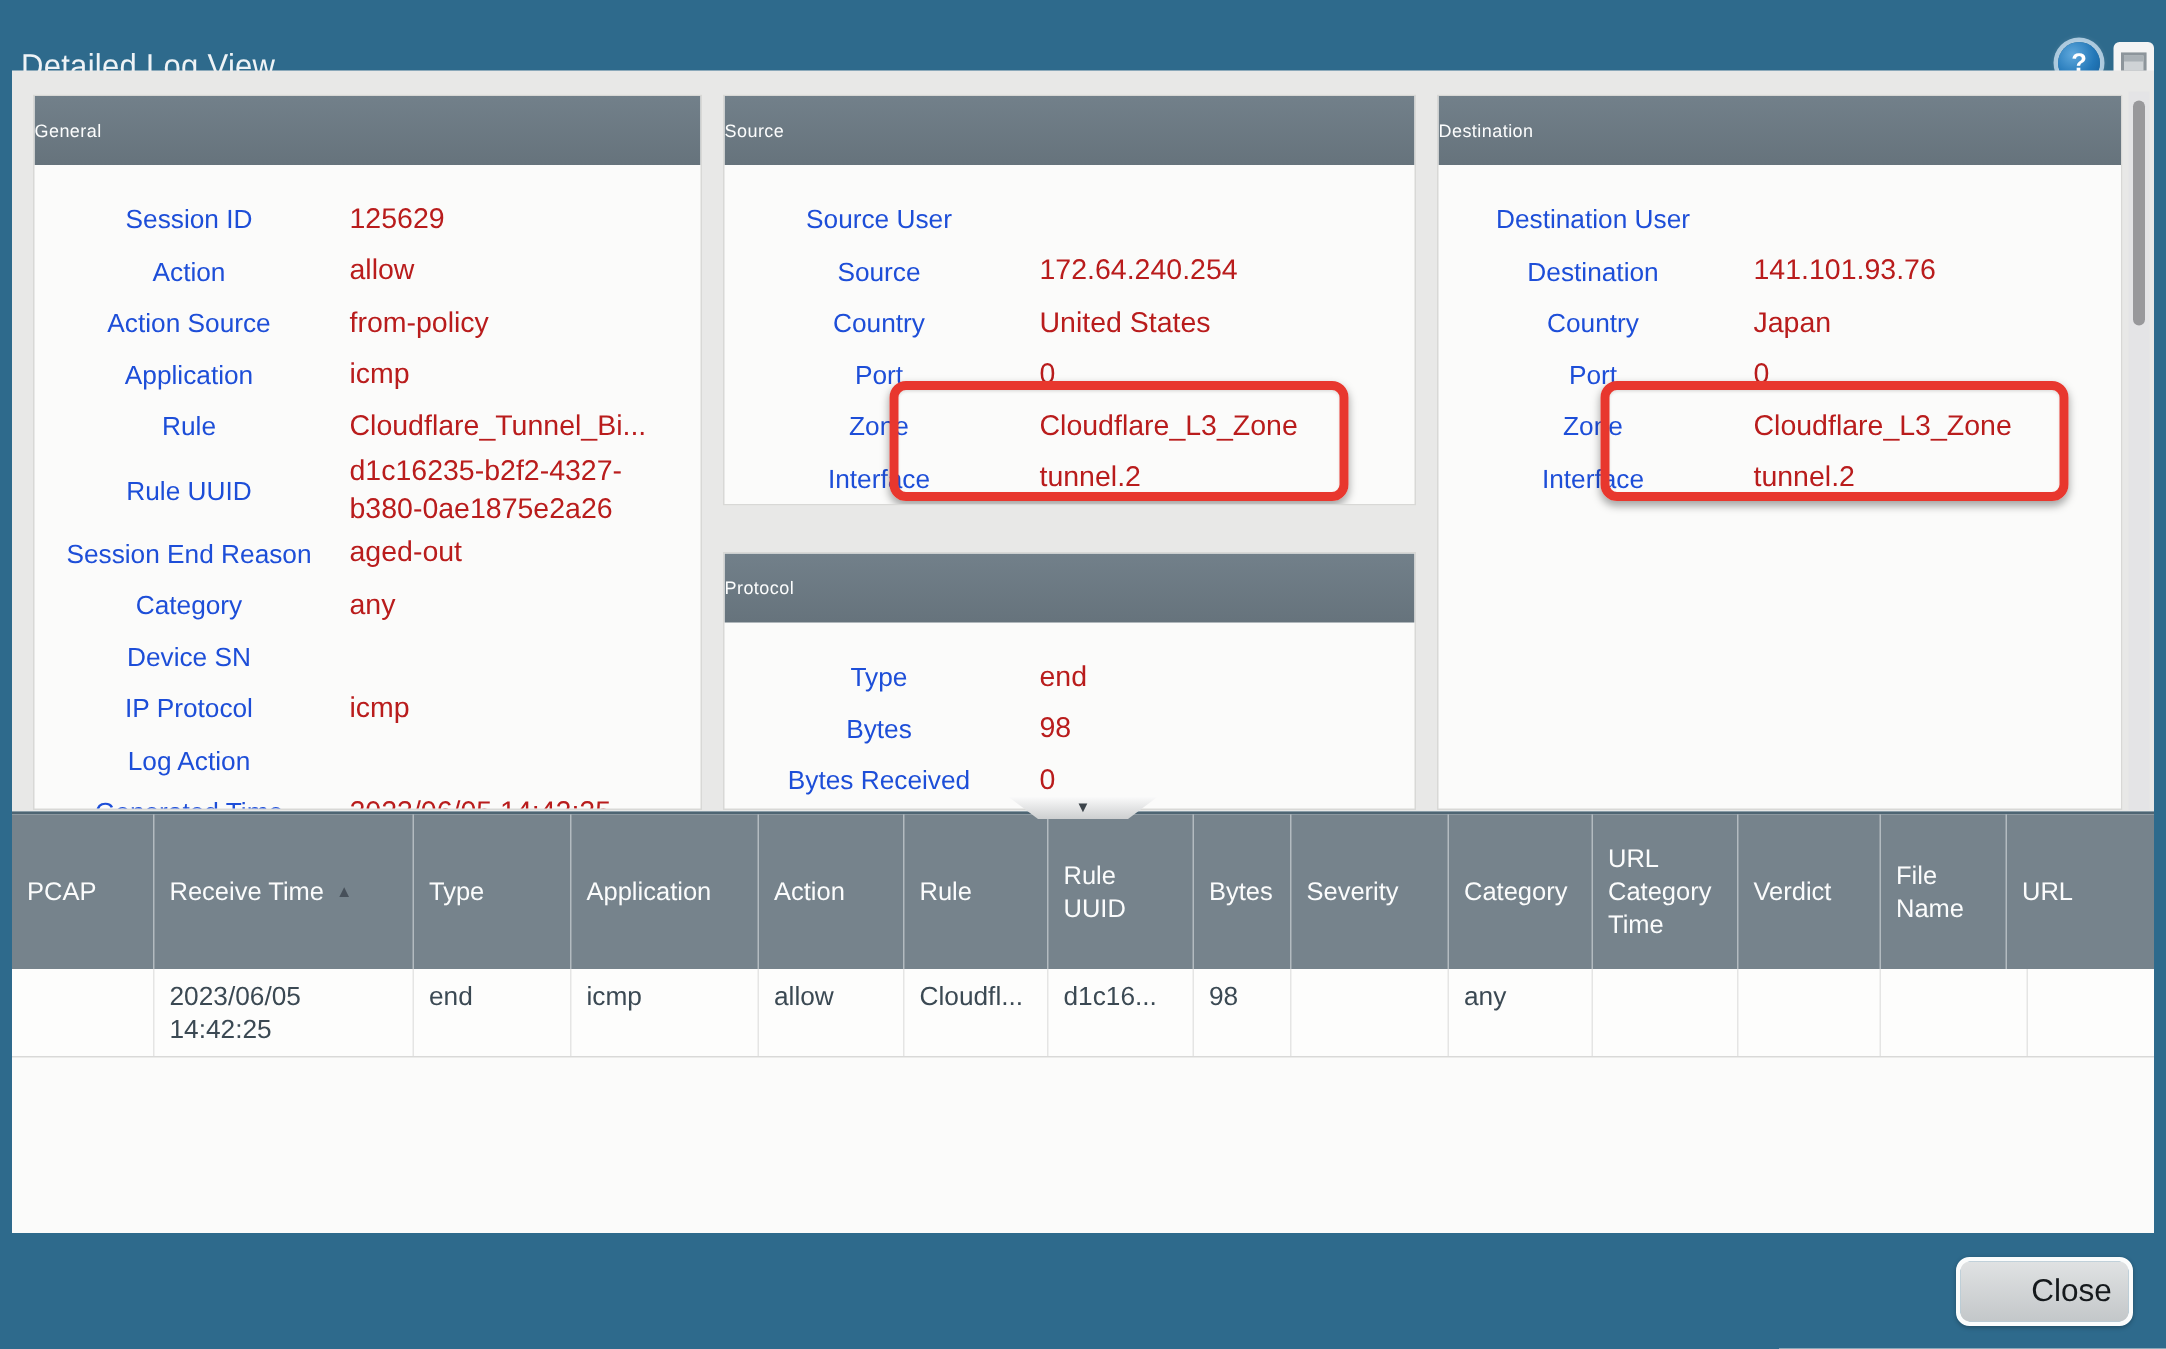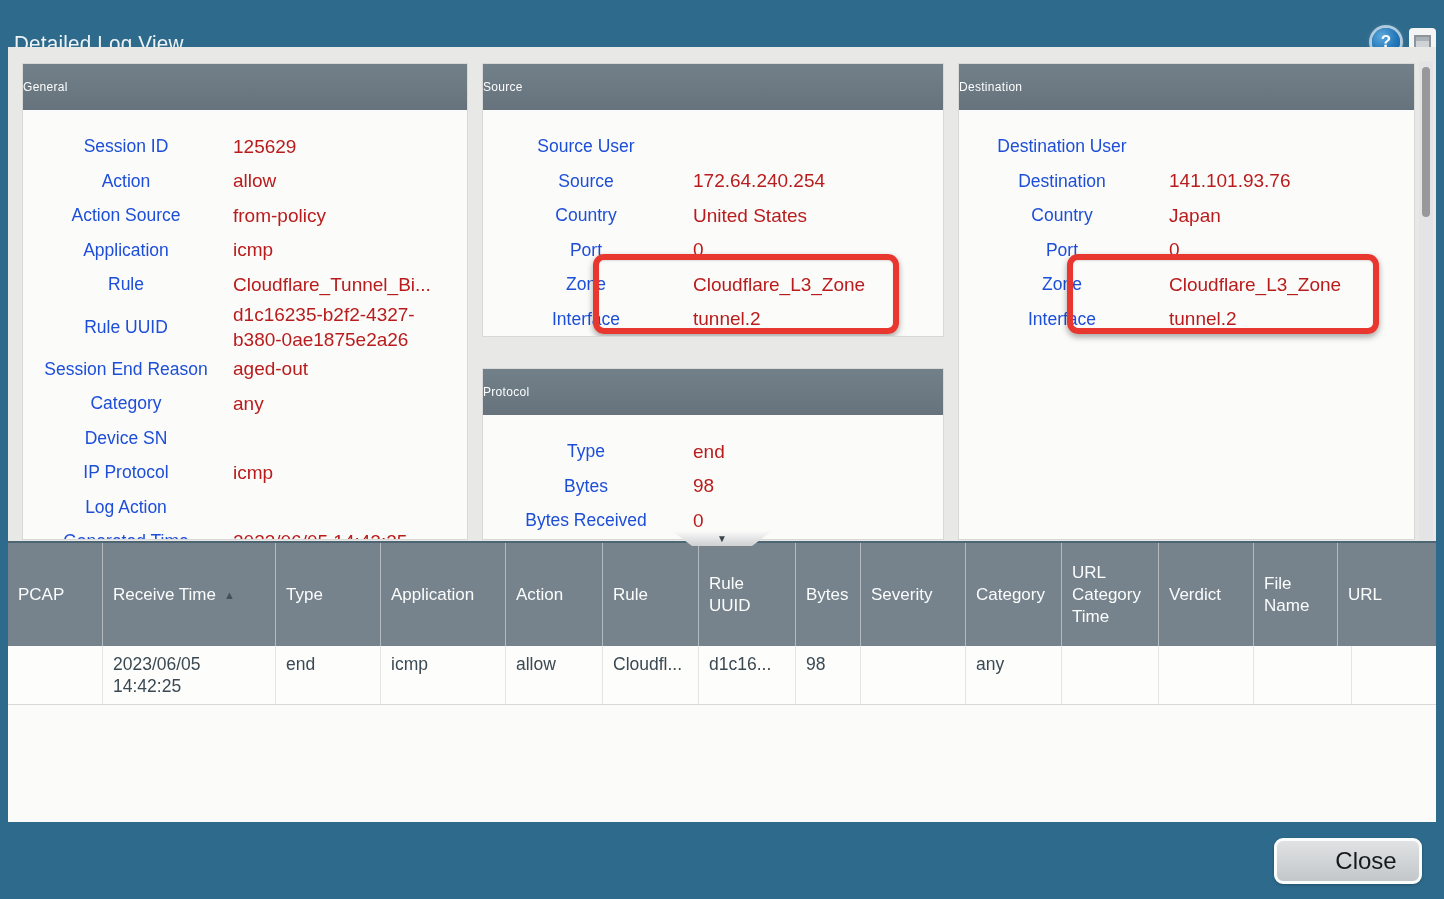--- a/index.html
+++ b/index.html
@@ -116,25 +116,25 @@
     display:flex; align-items:flex-start;
   }
   .td:last-child { border-right:none; }
   .col-0{width:95px;flex:none}.col-1{width:173px;flex:none}.col-2{width:105px;flex:none}
   .col-3{width:125px;flex:none}.col-4{width:97px;flex:none}.col-5{width:96px;flex:none}
   .col-6{width:97px;flex:none}.col-7{width:65px;flex:none}.col-8{width:105px;flex:none}
   .col-9{width:96px;flex:none}.col-10{width:97px;flex:none}.col-11{width:95px;flex:none}
   .col-12{width:98px;flex:none}.col-13{flex:1}
   
   .close-btn {
-    position:absolute; right:22px; top:838px; width:148px; height:46px;
+    position:absolute; right:22px; top:838px; width:118px; height:46px;
     background:linear-gradient(#e0e2e3, #c3c7c9);
     border:3px solid #fbfcfc; border-radius:9px;
     font-family:"Liberation Sans", sans-serif;
-    font-size:24px; color:#15191c; cursor:pointer;
+    font-size:21px; color:#15191c; cursor:pointer;
     box-shadow:0 1px 3px rgba(0,0,0,0.25);
     padding-left:36px;
   }
 </style>
 </head>
 <body>
 
 <div class="titlebar">
   <div class="title">Detailed Log View</div>
   <div class="help-icon">?</div>

